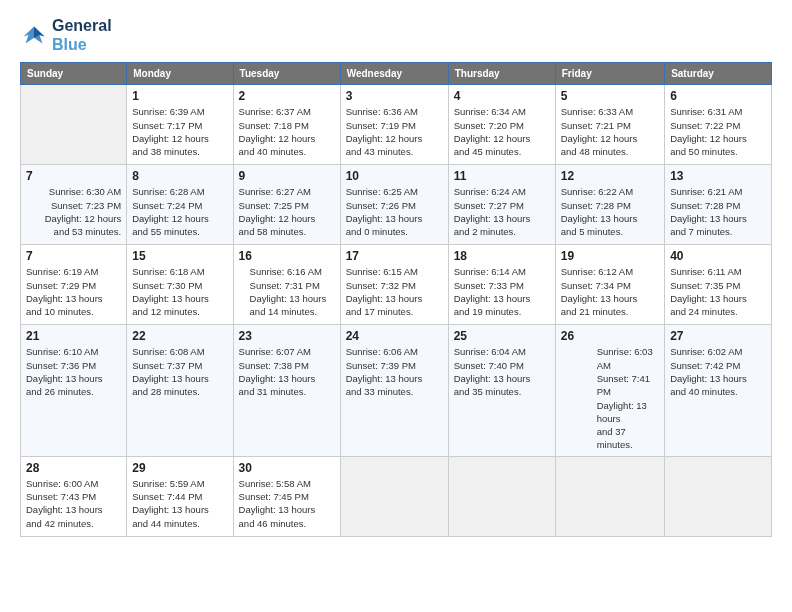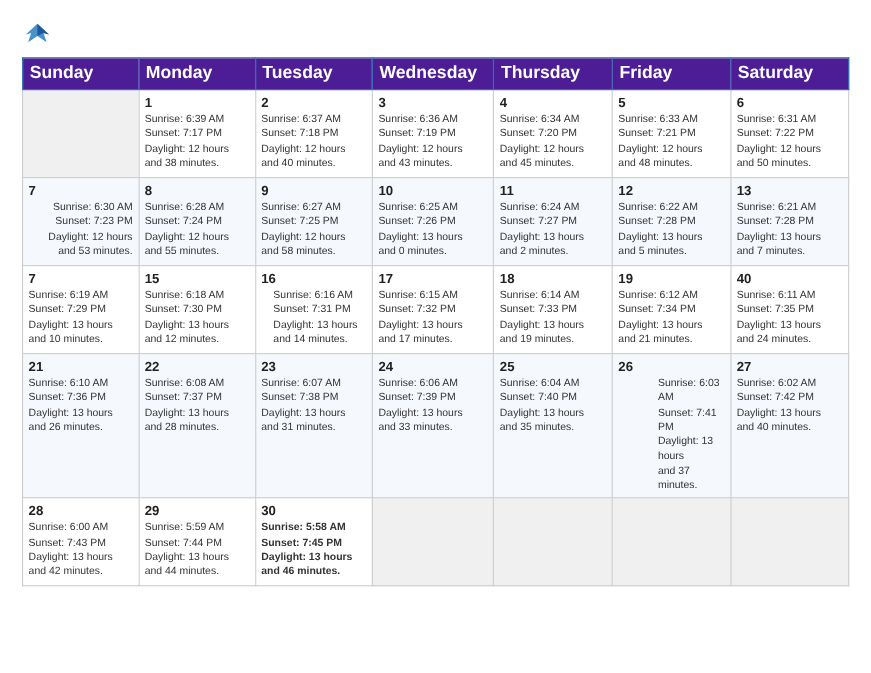--- a/index.html
+++ b/index.html
@@ -49,24 +49,24 @@
     .calendar-subtitle {
       font-size: 16px;
       color: #555;
     }
     .calendar {
       width: 100%;
       border-collapse: collapse;
       border: 1px solid #ccc;
     }
     .calendar th {
-      background: #4c1d95;
+      background: #737373;
       color: #fff;
       font-weight: bold;
-      font-size: 16px;
+      font-size: 10px;
       padding: 5px 6px;
       text-align: left;
       border: 1px solid #3a6fb5;
     }
     .calendar td {
       border: 1px solid #ccc;
       vertical-align: top;
       padding: 4px 5px;
       width: 112px;
       height: 80px;
@@ -99,20 +99,24 @@
 </head>
 <body>
 
 <div class="page">
   <div class="header">
     <div class="logo">
       <svg class="logo-bird" viewBox="0 0 40 40">
         <polygon points="20,8 35,22 28,20 32,32 20,24 8,32 12,20 5,22" fill="#2a7dc0" opacity="0.85"></polygon>
         <polygon points="20,8 35,22 28,20 20,24" fill="#1a5a9a"></polygon>
       </svg>
+      <div style="display:flex;flex-direction:column;">
+        <span class="logo-text">General</span>
+        <span class="logo-text" style="color:#4a9fd4;">Blue</span>
+      </div>
     </div>
     <div class="title-block">
       <div class="calendar-title"></div>
       <div class="calendar-subtitle"></div>
     </div>
   </div>
 
   <table class="calendar">
     <thead>
       <tr>
@@ -335,21 +339,21 @@
           </td>
           <td>
             <span class="day-num">29</span>
             <div class="day-info" style="white-space: pre-line;">Sunrise: 5:59 AM
 Sunset: 7:44 PM
 Daylight: 13 hours
 and 44 minutes.</div>
           </td>
           <td>
             <span class="day-num">30</span>
-            <div class="day-info" style="white-space: pre-line; font-weight: bold;">Sunrise: 5:58 AM
+            <div class="day-info" style="white-space: pre-line;">Sunrise: 5:58 AM
 Sunset: 7:45 PM
 Daylight: 13 hours
 and 46 minutes.</div>
           </td>
           <td class="empty"></td>
           <td class="empty"></td>
           <td class="empty"></td>
           <td class="empty"></td>
         </tr>
       </tbody>

